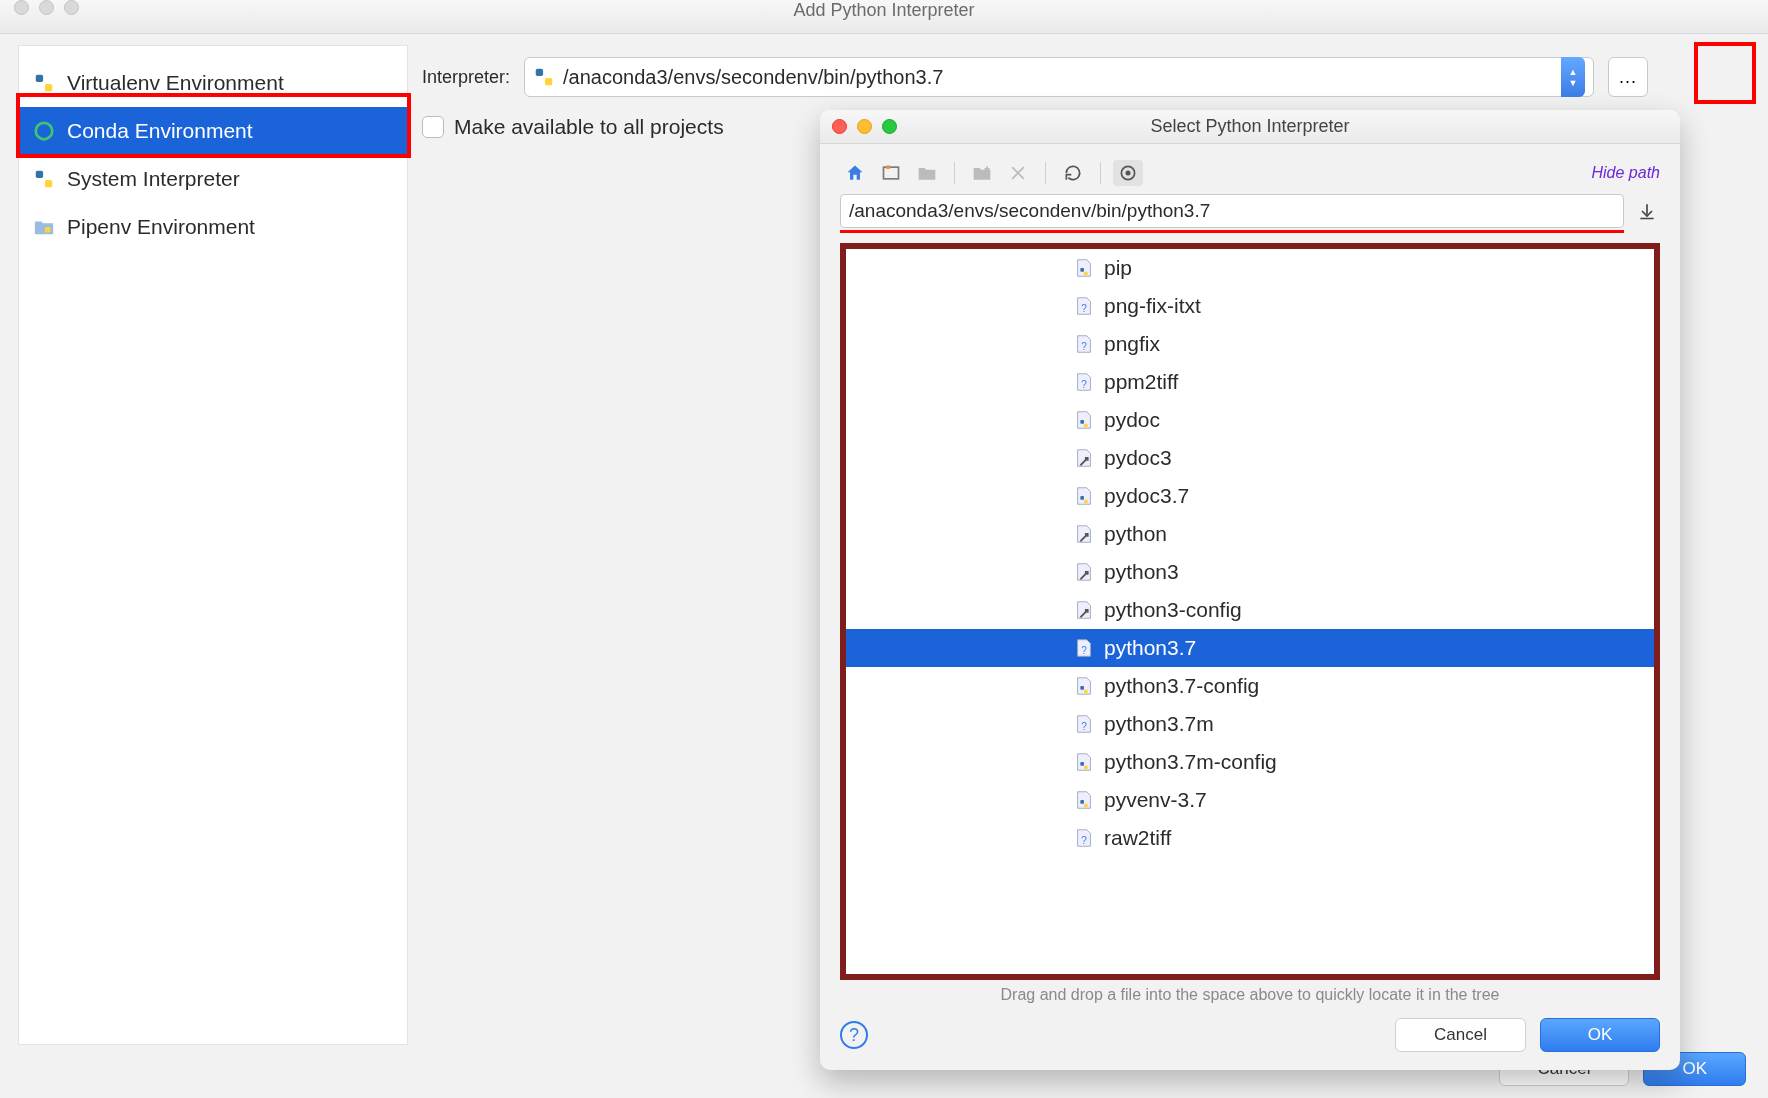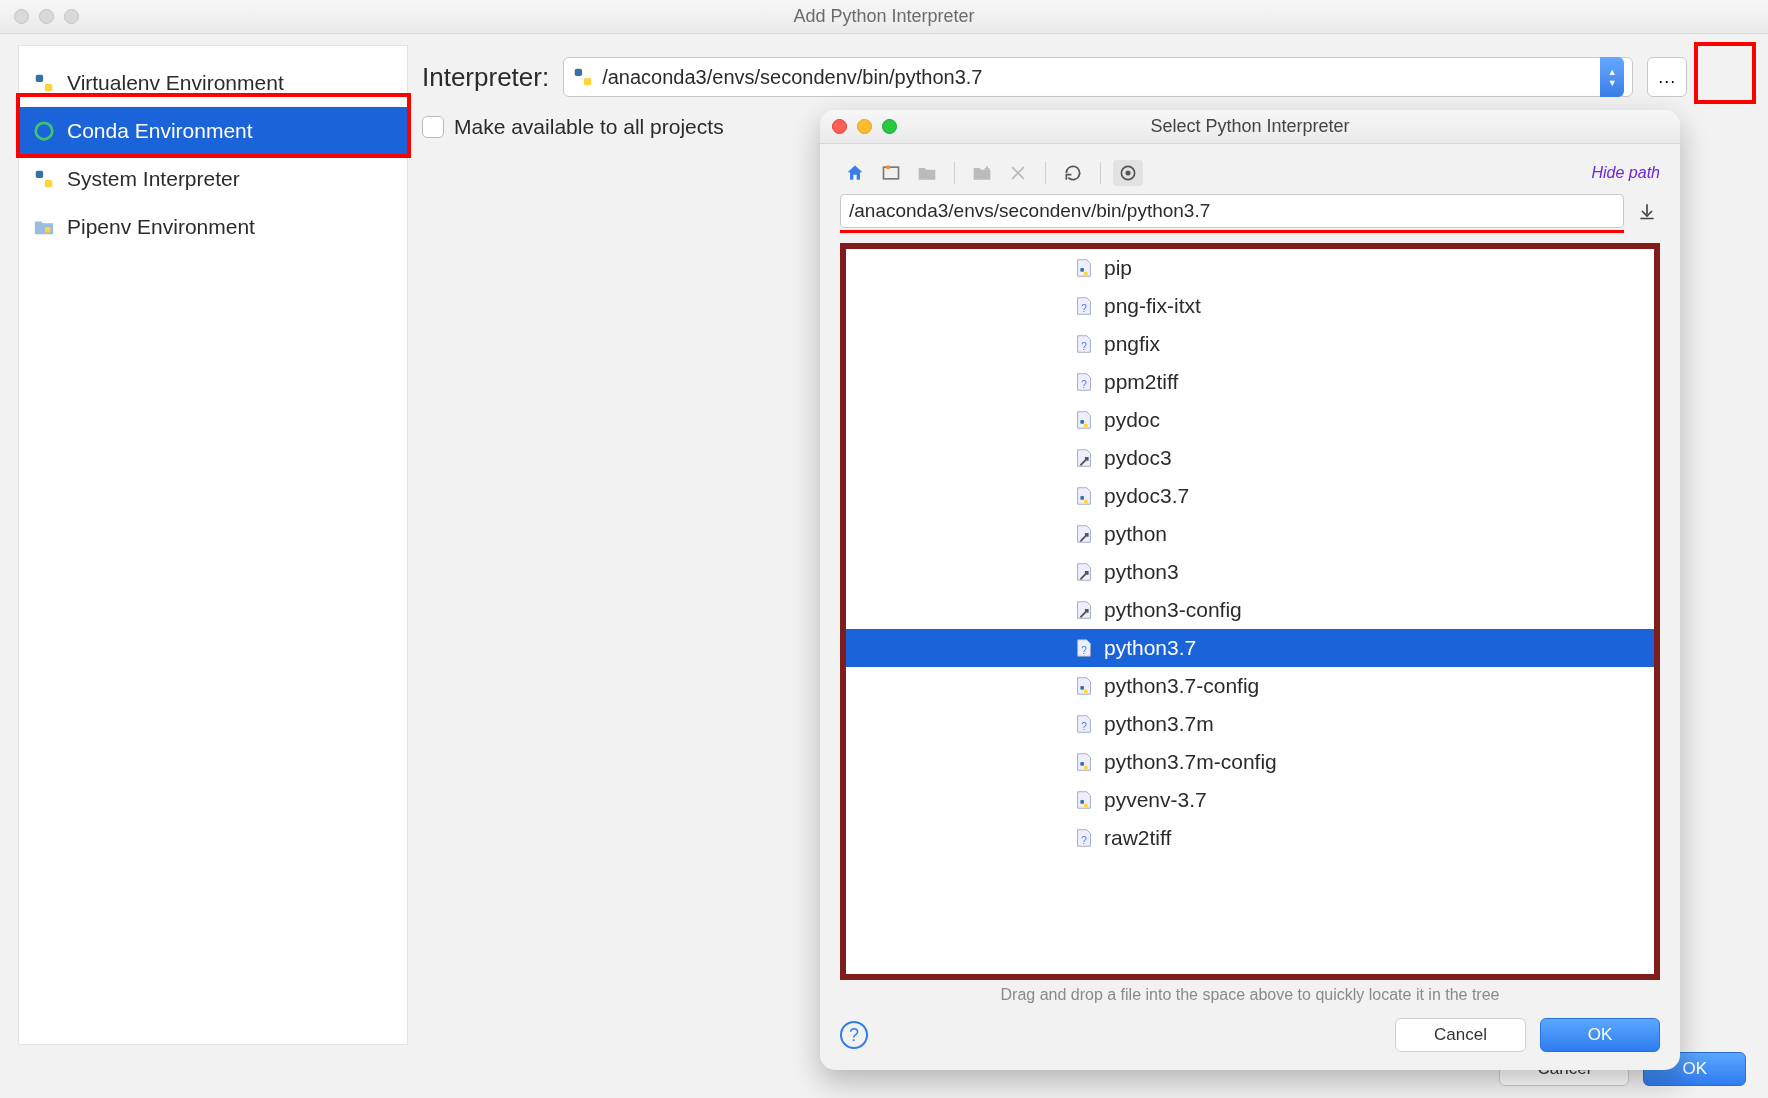--- a/index.html
+++ b/index.html
@@ -1,51 +1,51 @@
 <!DOCTYPE html>
 <html><head>
   <meta charset="utf-8">
   <style>
     * { box-sizing: border-box; margin: 0; padding: 0; font-family: -apple-system, "Helvetica Neue", Arial, sans-serif; }
     body { background: #f2f2f2; width: 1768px; height: 1098px; position: relative; overflow: hidden; }
 
     
     .main-window { position: absolute; left: 0; top: 0; width: 1768px; height: 1098px; background: #f2f2f2; }
-    .titlebar { height: 34px; display: flex; align-items: center; position: relative; background: linear-gradient(#f7f7f7,#eaeaea); border-bottom: 1px solid #d6d6d6; }
+    .titlebar { height: 34px; display: flex; align-items: flex-start; position: relative; background: linear-gradient(#f7f7f7,#eaeaea); border-bottom: 1px solid #d6d6d6; }
     .traffic { display: flex; gap: 10px; margin-left: 14px; }
     .tl-btn { width: 15px; height: 15px; border-radius: 50%; background: #d9d9d9; border: 1px solid #c4c4c4; }
     .title-center { position: absolute; left: 0; right: 0; text-align: center; font-size: 18px; color: #6b6b6b; pointer-events: none; }
 
     .content { position: absolute; top: 45px; left: 0; right: 0; bottom: 0; display: flex; }
     .sidebar { width: 390px; background: #fff; border: 1px solid #e3e3e3; margin-left: 18px; margin-top: 0; height: 1000px; padding-top: 13px; }
     .side-item { display: flex; align-items: center; height: 48px; padding: 0 12px; font-size: 21px; color: #2b2b2b; cursor: pointer; }
     .side-item.selected { background: #1a63d9; color: #fff; }
     .side-icon { width: 26px; height: 26px; margin-right: 10px; display: inline-flex; align-items: center; justify-content: center; }
 
     .main-area { flex: 1; padding-left: 14px; padding-top: 12px; position: relative; }
     .row { display: flex; align-items: center; gap: 14px; margin-bottom: 18px; }
-    .label { font-size: 26px; color: #2b2b2b; }
+    .label { font-size: 18px; color: #2b2b2b; }
     .interp-field { flex: 1; display: flex; align-items: center; background: #fff; border: 1px solid #c9c9c9; border-radius: 6px; height: 40px; padding: 0 8px; font-size: 20px; color: #2b2b2b; max-width: 1070px; }
     .interp-field .py-icon { width: 22px; height: 22px; margin-right: 8px; }
     .stepper { width: 24px; height: 40px; background: linear-gradient(#65a8ff,#3a7de6); border-radius: 0 6px 6px 0; margin-left: auto; display: flex; flex-direction: column; align-items: center; justify-content: center; color: #fff; font-size: 9px; gap:1px;}
     .browse { width: 40px; height: 40px; background: #fff; border: 1px solid #c9c9c9; border-radius: 6px; display: flex; align-items: center; justify-content: center; font-size: 18px; margin-right: 28px; letter-spacing:1px; }
     .checkbox-row { display: flex; align-items: center; gap: 10px; font-size: 21px; color: #2b2b2b; }
     .cbox { width: 22px; height: 22px; border: 1px solid #bcbcbc; border-radius: 5px; background: #fff; }
 
     
     .hl { position: absolute; border: 4px solid #ff0000; pointer-events: none; }
 
     
     .main-footer { position: absolute; bottom: 0; right: 10px; display: flex; gap: 14px; padding: 12px; }
     .btn { height: 34px; padding: 0 38px; border-radius: 6px; font-size: 17px; display: flex; align-items: center; justify-content: center; cursor: pointer; }
     .btn-default { background: #fff; border: 1px solid #cfcfcf; color: #333; }
     .btn-primary { background: linear-gradient(#5aa7ff,#2f7cf0); color: #fff; border: 1px solid #2a6fd6; }
 
     
-    .subdialog { position: absolute; left: 820px; top: 110px; width: 860px; height: 960px; background: #f2f2f2; border-radius: 15px; box-shadow: 0 12px 30px rgba(0,0,0,.25); overflow: hidden; display: flex; flex-direction: column; }
+    .subdialog { position: absolute; left: 820px; top: 110px; width: 860px; height: 960px; background: #f2f2f2; border-radius: 10px; box-shadow: 0 12px 30px rgba(0,0,0,.25); overflow: hidden; display: flex; flex-direction: column; }
     .sub-tb { height: 34px; background: linear-gradient(#f7f7f7,#eaeaea); border-bottom: 1px solid #d6d6d6; display: flex; align-items: center; position: relative; }
     .sub-tb .traffic { margin-left: 12px; }
     .dot-red { background:#ff5f57;border-color:#e33e32;}
     .dot-yellow{ background:#ffbd2e;border-color:#dea027;}
     .dot-green{ background:#28c940;border-color:#17a92c;}
     .sub-title { position:absolute; left:0; right:0; text-align:center; font-size:18px; color:#444; pointer-events:none;}
 
     .sub-toolbar { display:flex; align-items:center; padding: 16px 20px 8px; gap:6px; }
     .tbtn { width:30px; height:26px; display:flex; align-items:center; justify-content:center; color:#6b6b6b; cursor:pointer; border-radius:4px;}
     .tbtn svg { width:20px; height:20px; }

